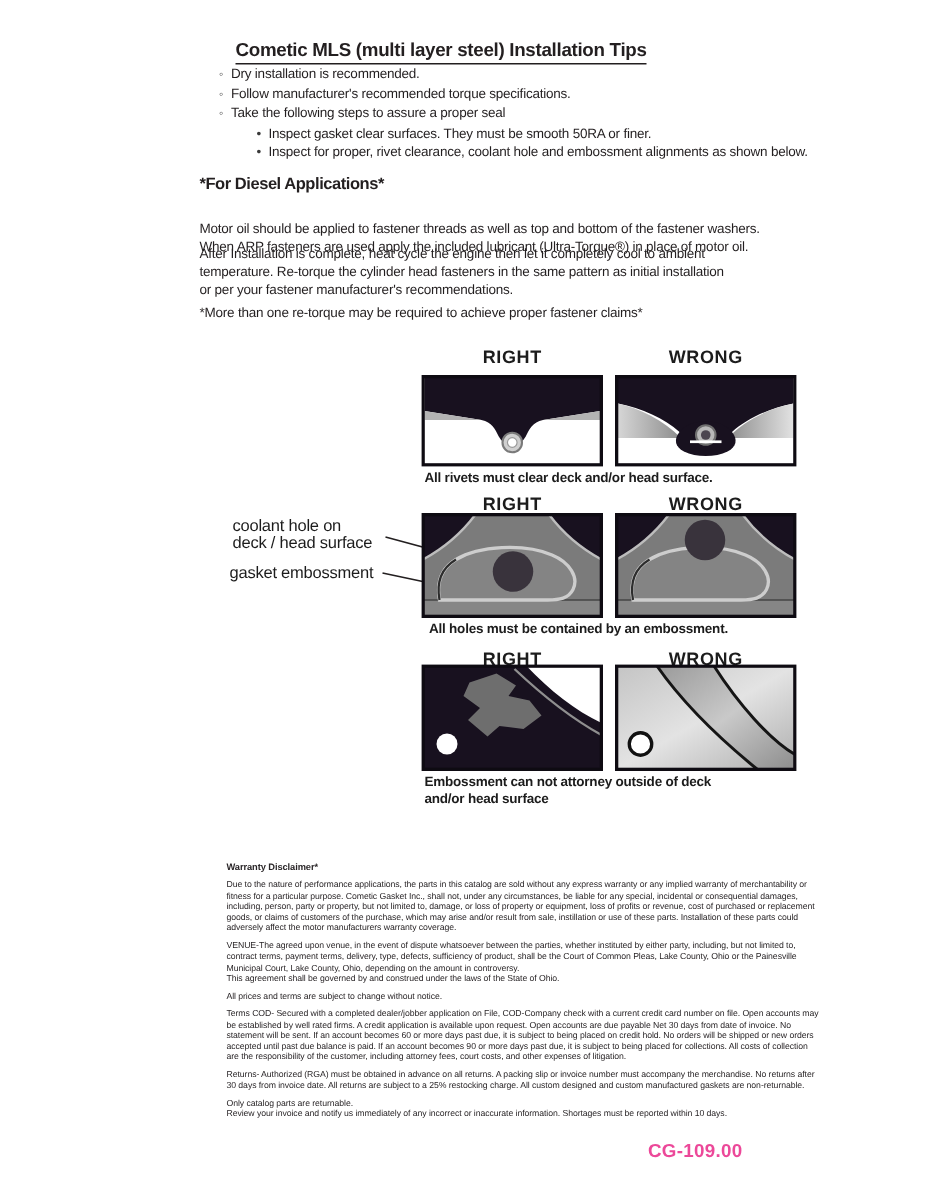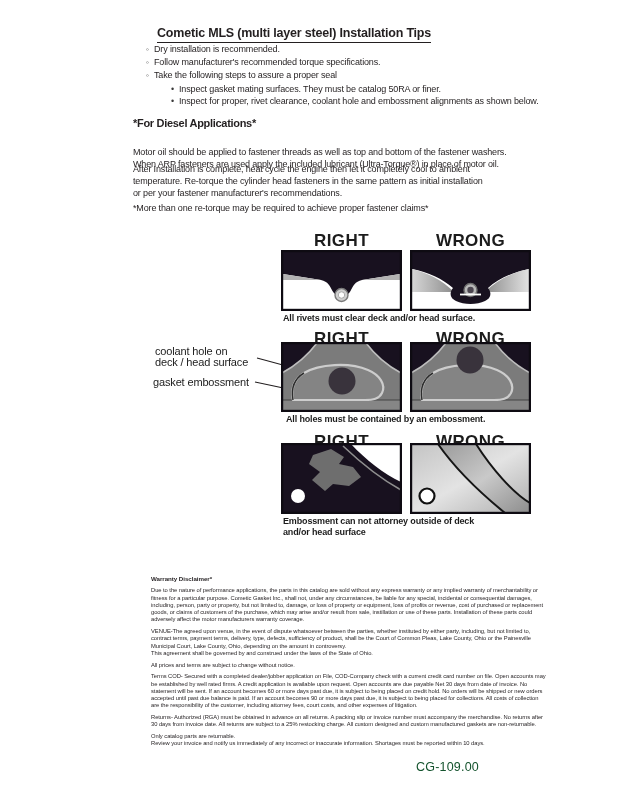--- a/index.html
+++ b/index.html
@@ -15,45 +15,45 @@
   .bmark { display:inline-block; width:8px; color:#3a3a3a; }
   .bmark.circle { font-size:8px; }
   .bmark.dot { font-size:9px; }
 
   .diesel-h { position:absolute; left:89px; top:117px; font-size:11px; font-weight:bold; letter-spacing:-0.3px; }
   .body-p { position:absolute; left:89px; width:440px; font-size:9px; line-height:12.2px; letter-spacing:-0.15px; white-space:pre-line; }
   .p1 { top:146px; }
   .p2 { top:163px; }
   .note { top:202px; }
 
-  .dlabel { position:absolute; width:121px; text-align:center; font-size:17px; font-weight:600; letter-spacing:0.4px; color:#1c1c1c; }
+  .dlabel { position:absolute; width:121px; text-align:center; font-size:12px; font-weight:600; letter-spacing:0.4px; color:#1c1c1c; }
   .panel { position:absolute; display:block; }
   .dcaption { position:absolute; font-size:9px; font-weight:bold; letter-spacing:-0.15px; line-height:10.5px; white-space:pre-line; color:#1c1c1c; }
 
   .ann-label { position:absolute; font-size:11px; line-height:10.5px; text-align:left; white-space:pre-line; letter-spacing:-0.15px; color:#1c1c1c; }
   .ann-lines { position:absolute; left:100px; top:330px; pointer-events:none; }
 
   .legal { position:absolute; left:107px; top:575px; width:415px; font-size:5.8px; line-height:7.25px; letter-spacing:-0.05px; color:#2a2628; }
   .legal-h { font-size:6.2px; font-weight:bold; margin-bottom:5px; }
   .legal p { white-space:pre-line; margin-bottom:4.5px; }
 
-  .footer-code { position:absolute; left:372px; top:760px; font-size:12.5px; color:#14532d; letter-spacing:0.2px; }
+  .footer-code { position:absolute; left:388px; top:760px; font-size:12.5px; color:#ec4899; letter-spacing:0.2px;font-weight:bold; }
 </style>
 </head>
 <body>
 
 <div class="page">
 
   <div class="title">Cometic MLS (multi layer steel) Installation Tips</div>
 
   <div class="bullets">
     <div class="bullet-row"><span class="bmark circle">◦</span><span>Dry installation is recommended.</span></div>
     <div class="bullet-row"><span class="bmark circle">◦</span><span>Follow manufacturer's recommended torque specifications.</span></div>
     <div class="bullet-row"><span class="bmark circle">◦</span><span>Take the following steps to assure a proper seal</span></div>
-    <div class="bullet-row sub"><span class="bmark dot">•</span><span>Inspect gasket mating surfaces.  They must be catalog 50RA or finer.</span></div>
+    <div class="bullet-row sub"><span class="bmark dot">•</span><span>Inspect gasket clear surfaces.  They must be smooth 50RA or finer.</span></div>
     <div class="bullet-row sub"><span class="bmark dot">•</span><span>Inspect for proper, rivet clearance, coolant hole and embossment alignments as shown below.</span></div>
   </div>
 
   <div class="diesel-h">*For Diesel Applications*</div>
   <div class="body-p p1">Motor oil should be applied to fastener threads as well as top and bottom of the fastener washers.
 When ARP fasteners are used apply the included lubricant (Ultra-Torque®) in place of motor oil.</div>
   <div class="body-p p2">After Installation is complete, heat cycle the engine then let it completely cool to ambient
 temperature. Re-torque the cylinder head fasteners in the same pattern as initial installation
 or per your fastener manufacturer's recommendations.</div>
   <div class="body-p note">*More than one re-torque may be required to achieve proper fastener claims*</div>

